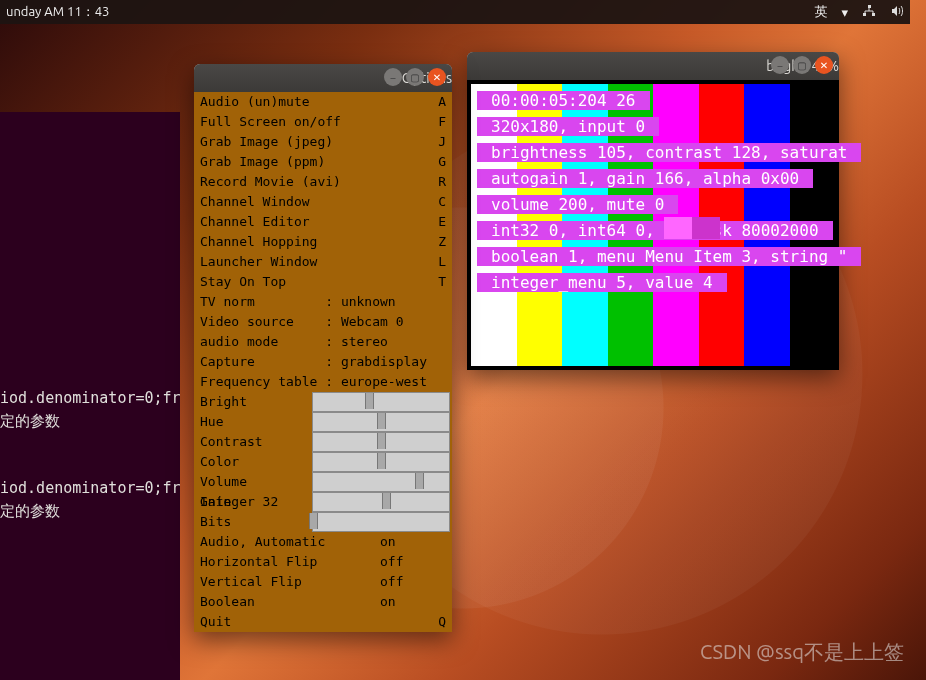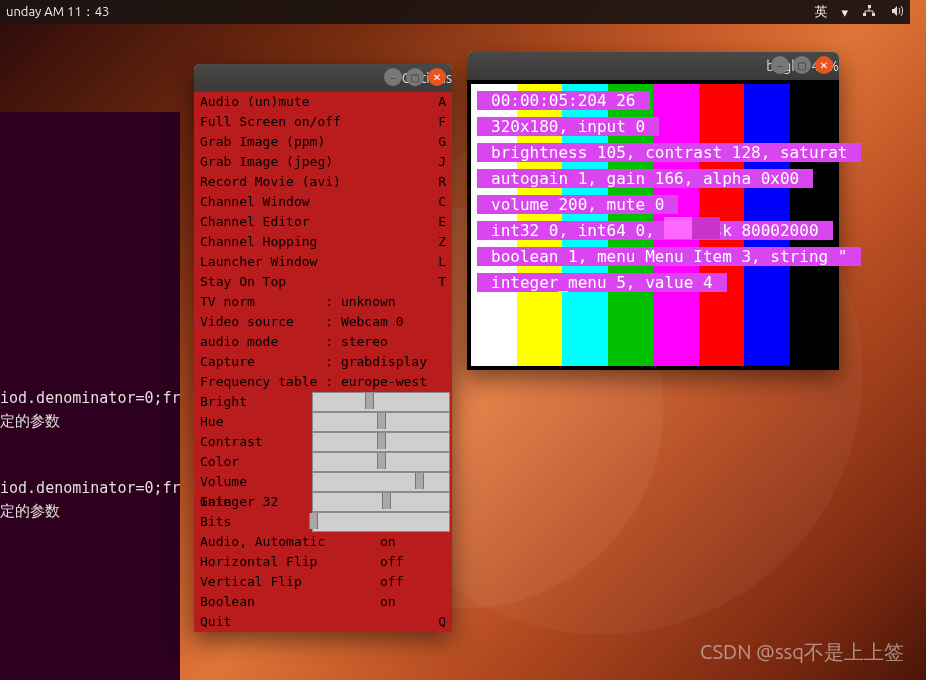--- a/index.html
+++ b/index.html
@@ -11,21 +11,21 @@
 .topbar-right{display:flex;gap:14px;align-items:center}
 .topbar-right svg{fill:#ddd}
 .terminal-bg{position:absolute;left:0;top:112px;bottom:0;width:180px;background:#2c001e;color:#e0dfdb;font-family:"DejaVu Sans Mono",monospace;font-size:15px;padding-top:275px;line-height:1.5;white-space:pre;overflow:hidden}
 .window{position:absolute;background:#b8b8b8;box-shadow:0 8px 24px rgba(0,0,0,0.5);border-radius:6px 6px 0 0}
 .titlebar{height:28px;background:linear-gradient(#4a4846,#3c3a38);border-radius:6px 6px 0 0;display:flex;align-items:center;justify-content:flex-end;position:relative;color:#dcdad6;font-size:14px;font-weight:normal}
 .win-controls{position:absolute;right:6px;top:4px;display:flex;gap:4px}
 .win-btn{width:18px;height:18px;border-radius:50%;display:flex;align-items:center;justify-content:center;font-size:10px;color:#333;cursor:pointer}
 .win-min{background:#7a7876}
 .win-max{background:#7a7876}
 .win-close{background:#e95420;color:#fff}
-.options-body{background:#b91c1c;font-family:"DejaVu Sans Mono",monospace;font-size:13px;padding:0;line-height:20px}
+.options-body{background:#a16207;font-family:"DejaVu Sans Mono",monospace;font-size:13px;padding:0;line-height:20px}
 .opt-row{display:flex;padding:0 6px;height:20px;align-items:center;white-space:pre}
 .slider-row{display:flex;padding:0 0 0 6px;height:20px;align-items:flex-end}
 .slider-label{flex:0 0 112px;font-family:"DejaVu Sans Mono",monospace;font-size:13px}
 .slider-track{flex:1;height:18px;background:#cfcfcf;border:1px solid #8a8a8a;position:relative;margin-right:2px}
 .slider-thumb{position:absolute;top:0;width:7px;height:16px;background:#a8a8a8;border-left:1px solid #777;border-right:1px solid #777}
 .bright-window{left:467px;top:52px;width:372px}
 .bright-body{background:#000;padding:4px;font-family:"DejaVu Sans Mono",monospace}
 .colorbars{position:relative;height:282px;display:flex;width:100%}
 .bar{flex:1}
 .overlay-text{position:absolute;top:4px;left:6px;color:#fff;font-size:16px;line-height:26px;text-shadow:none;font-family:"DejaVu Sans Mono",monospace;white-space:pre}
@@ -106,22 +106,22 @@
   <span>Options</span>
   <div class="win-controls">
    <div class="win-btn win-min">–</div>
    <div class="win-btn win-max">▢</div>
    <div class="win-btn win-close">✕</div>
   </div>
  </div>
  <div class="options-body" id="options-body">
         <div class="opt-row"><span style="flex:1">Audio (un)mute</span><span>A</span></div>
         <div class="opt-row"><span style="flex:1">Full Screen on/off</span><span>F</span></div>
+        <div class="opt-row"><span style="flex:1">Grab Image (jpeg)</span><span>J</span></div>
         <div class="opt-row"><span style="flex:1">Grab Image (ppm)</span><span>G</span></div>
-        <div class="opt-row"><span style="flex:1">Grab Image (jpeg)</span><span>J</span></div>
         <div class="opt-row"><span style="flex:1">Record Movie (avi)</span><span>R</span></div>
         <div class="opt-row"><span style="flex:1">Channel Window</span><span>C</span></div>
         <div class="opt-row"><span style="flex:1">Channel Editor</span><span>E</span></div>
         <div class="opt-row"><span style="flex:1">Channel Hopping</span><span>Z</span></div>
         <div class="opt-row"><span style="flex:1">Launcher Window</span><span>L</span></div>
         <div class="opt-row"><span style="flex:1">Stay On Top</span><span>T</span></div>
         <div class="opt-row">TV norm         : unknown</div>
         <div class="opt-row">Video source    : Webcam 0</div>
         <div class="opt-row">audio mode      : stereo</div>
         <div class="opt-row">Capture         : grabdisplay</div>

